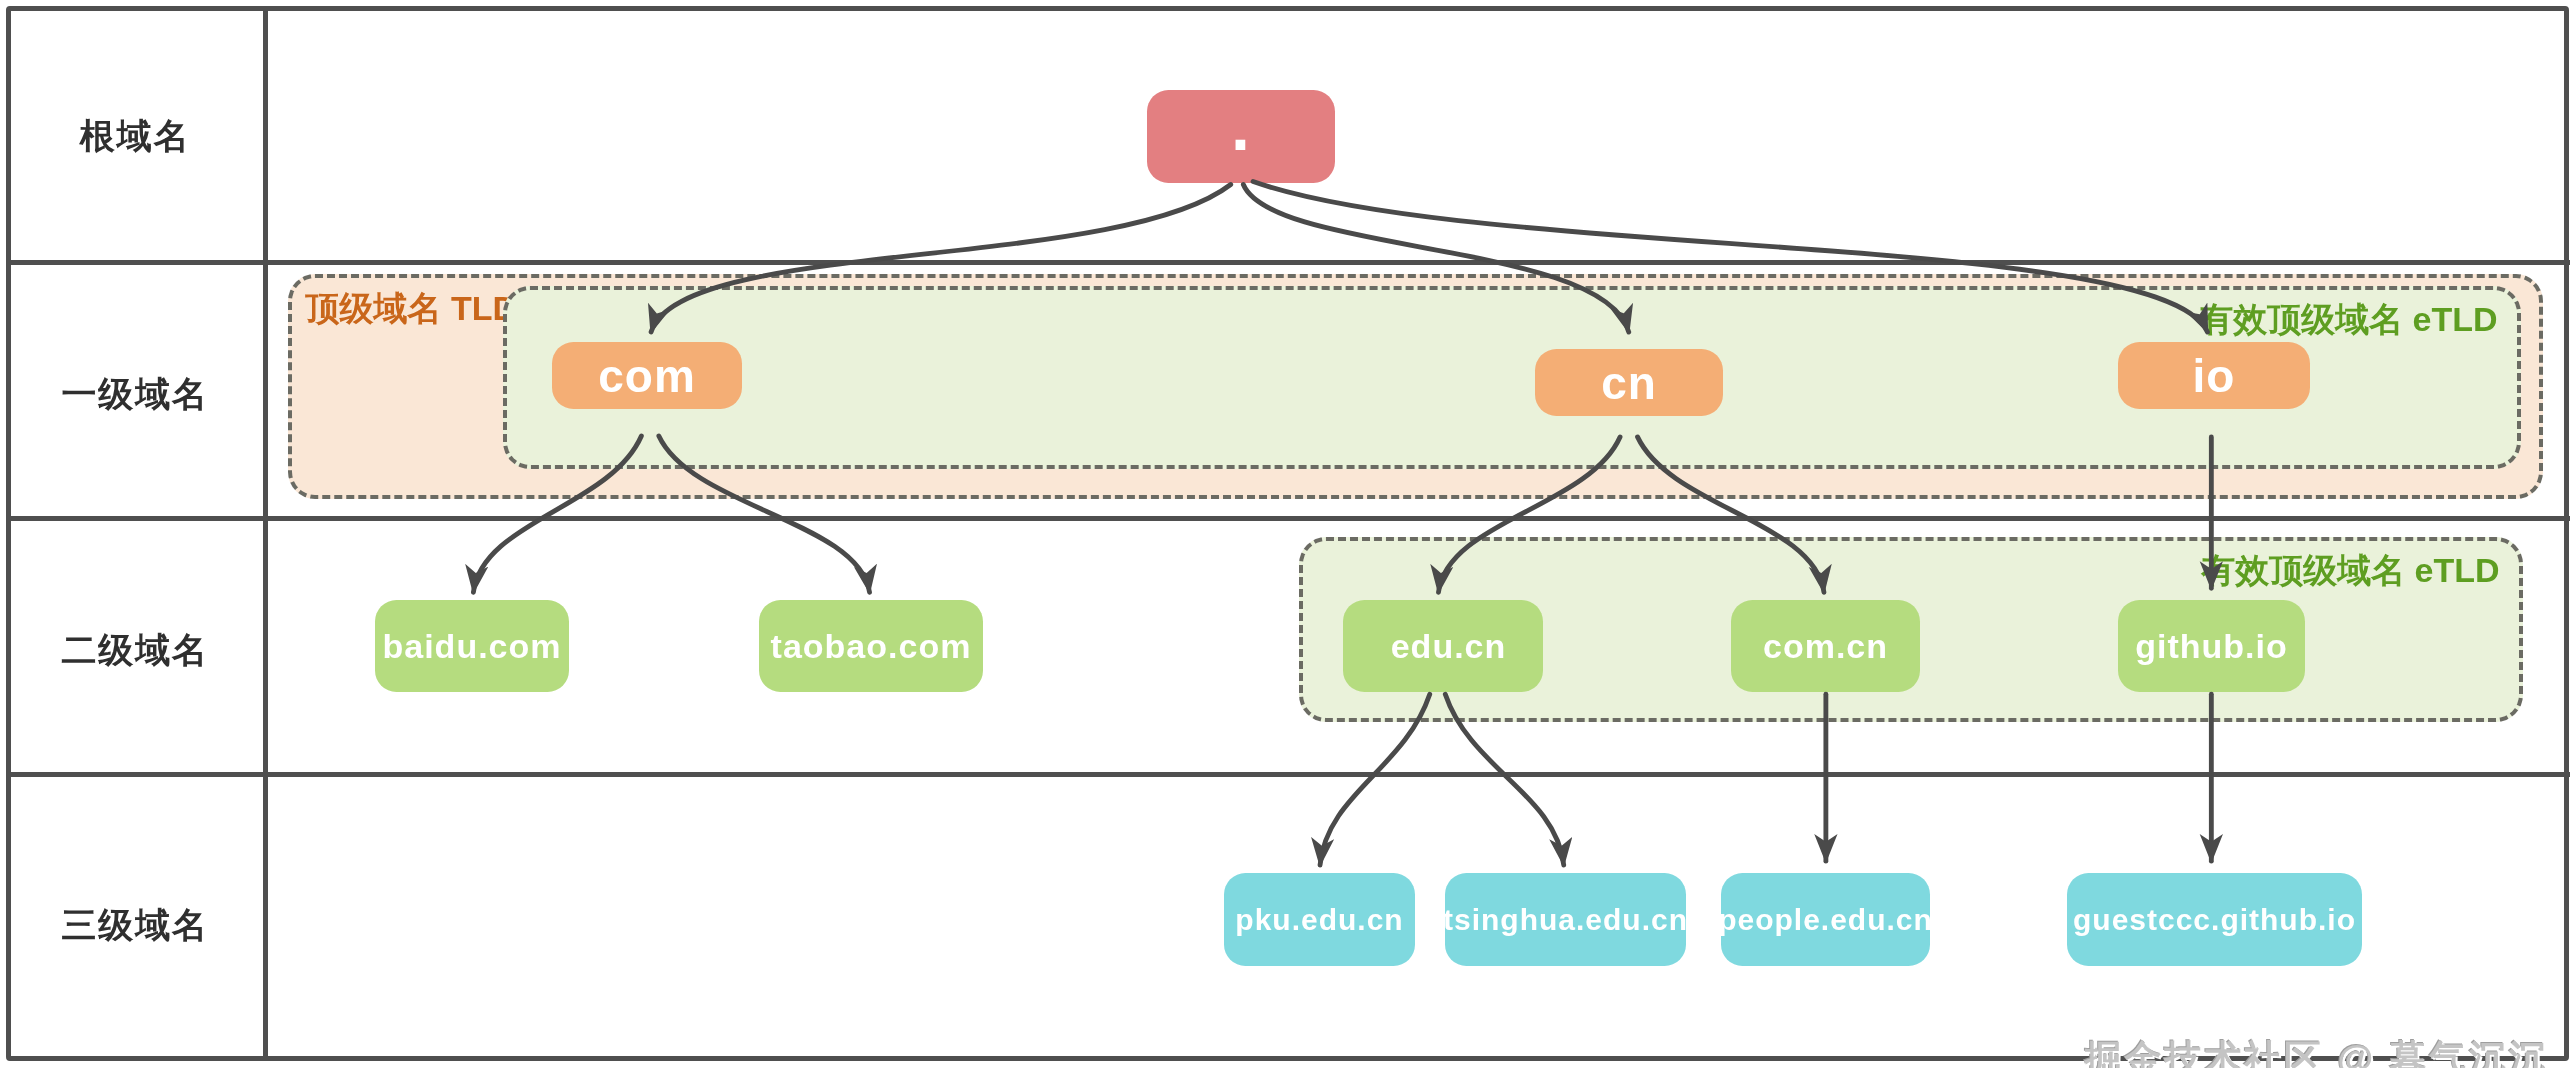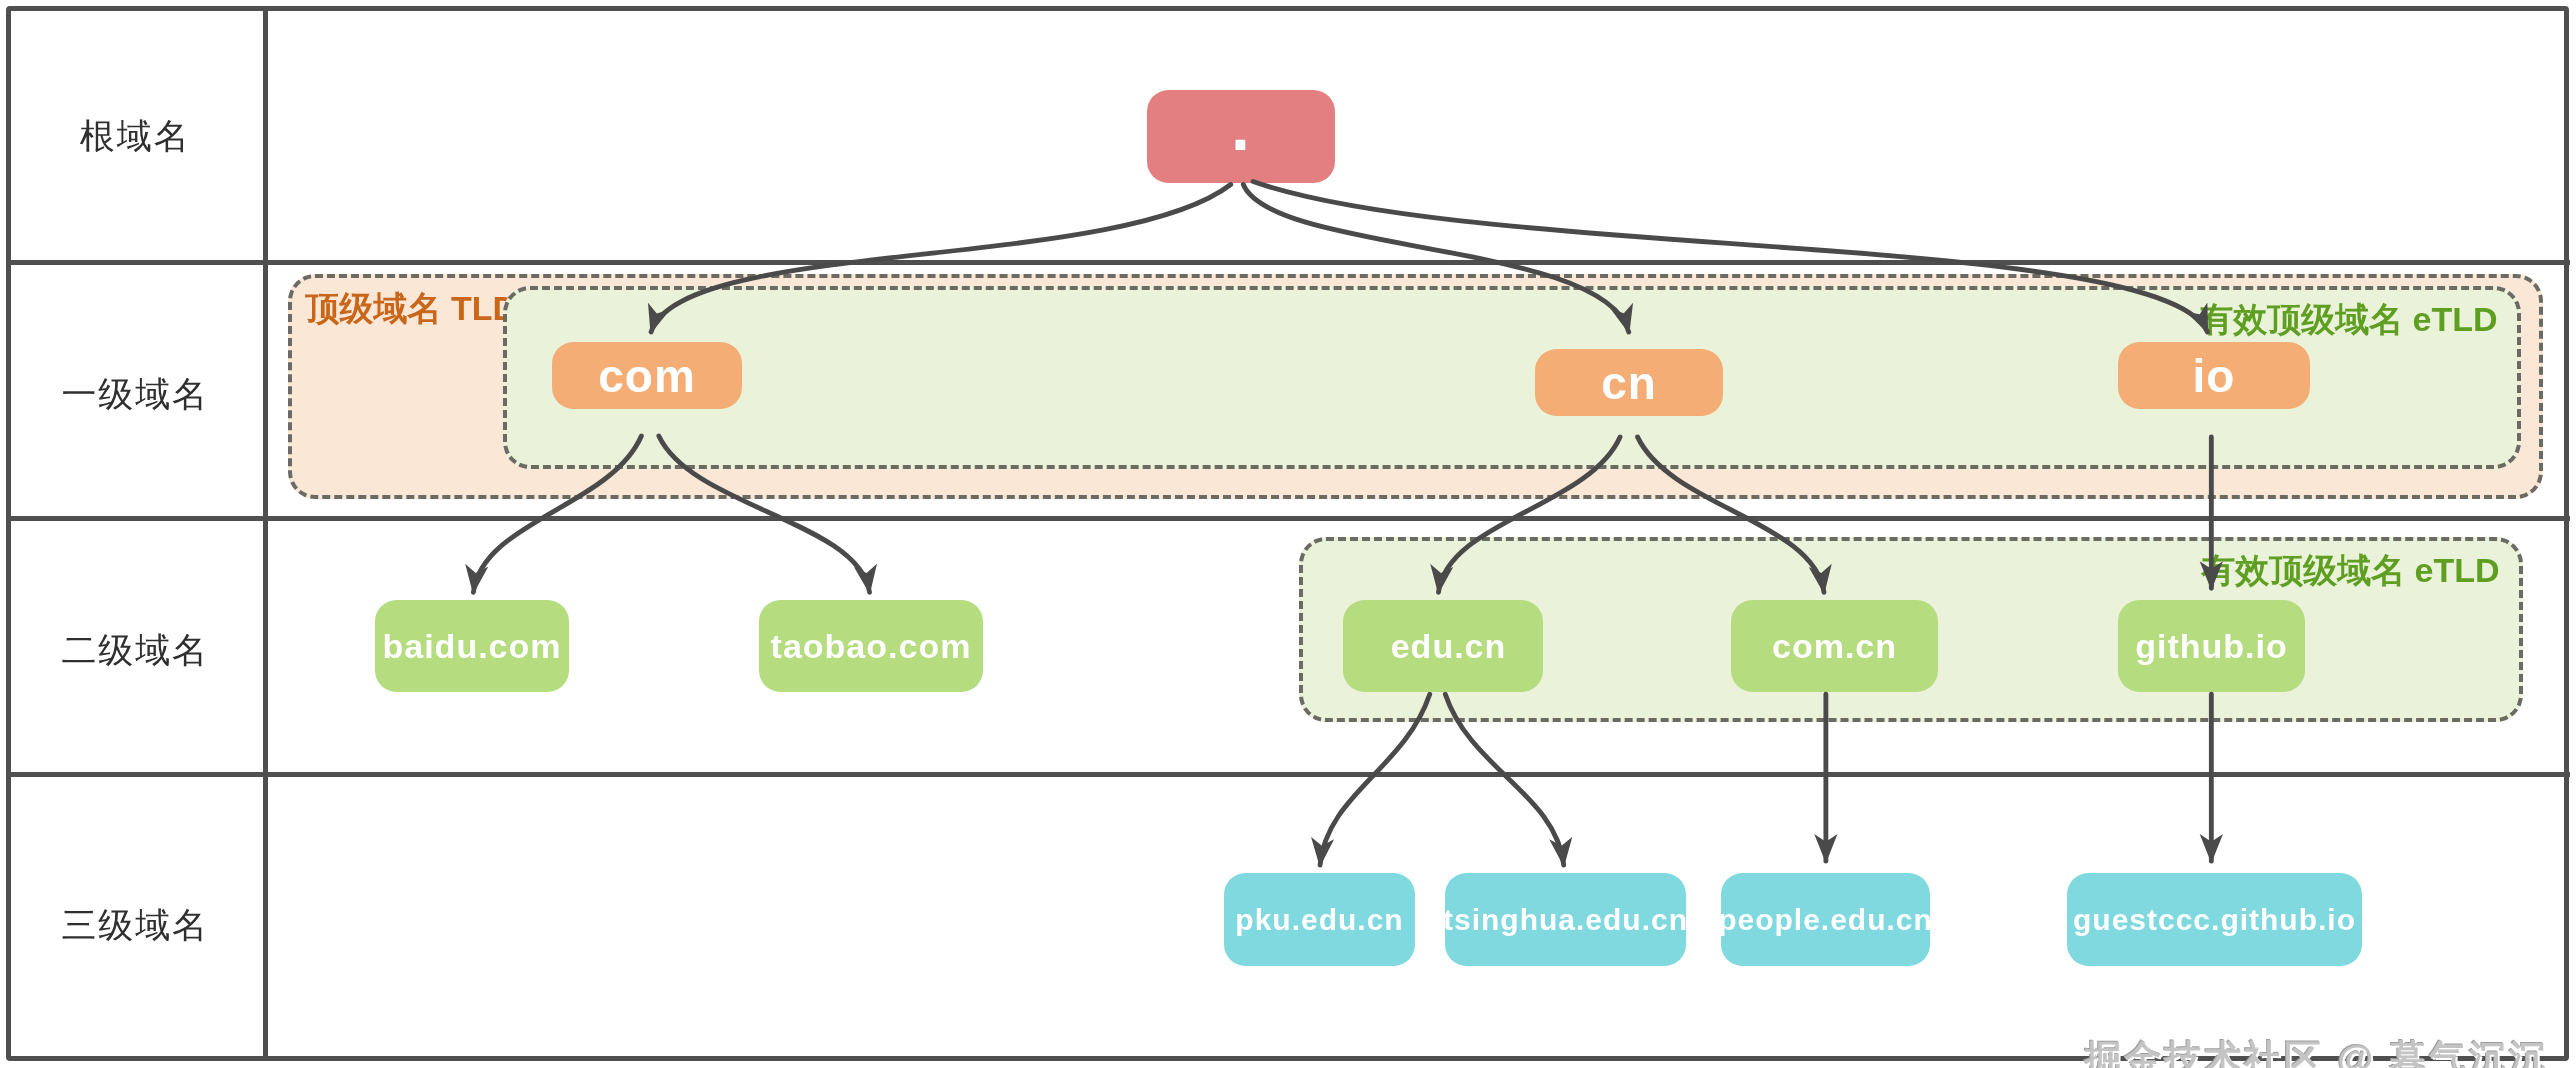--- a/index.html
+++ b/index.html
@@ -37,21 +37,21 @@
   }
   .hline.r1 { top: 260px; }
   .hline.r2 { top: 516px; }
   .hline.r3 { top: 772px; }
   .row-label {
     position: absolute;
     left: 9.7px;
     width: 251px;
     text-align: center;
     font-size: 35px;
-    font-weight: 400;
+    font-weight: 700;
     color: #2f2f2f;
     letter-spacing: 1.9px;
   }
   .row-label.rl0 { top: 113px; }
   .row-label.rl1 { top: 371px; }
   .row-label.rl2 { top: 627px; }
   .row-label.rl3 { top: 902px; }
 
   
   .group {
@@ -187,21 +187,21 @@
 
   <div class="node lv2" style="left:375px; top:600px; width:194px;">
     <span>baidu.com</span>
   </div>
   <div class="node lv2" style="left:759px; top:600px; width:224px;">
     <span>taobao.com</span>
   </div>
   <div class="node lv2" style="left:1343px; top:600px; width:189px;padding-left:11px;">
     <span>edu.cn</span>
   </div>
-  <div class="node lv2" style="left:1731px; top:600px; width:207px;">
+  <div class="node lv2" style="left:1731px; top:600px; width:189px;">
     <span>com.cn</span>
   </div>
   <div class="node lv2" style="left:2118px; top:600px; width:187px;">
     <span>github.io</span>
   </div>
 
   <div class="node lv3" style="left:1224px; top:873px; width:191px;">
     <span>pku.edu.cn</span>
   </div>
   <div class="node lv3" style="left:1445px; top:873px; width:241px;">

